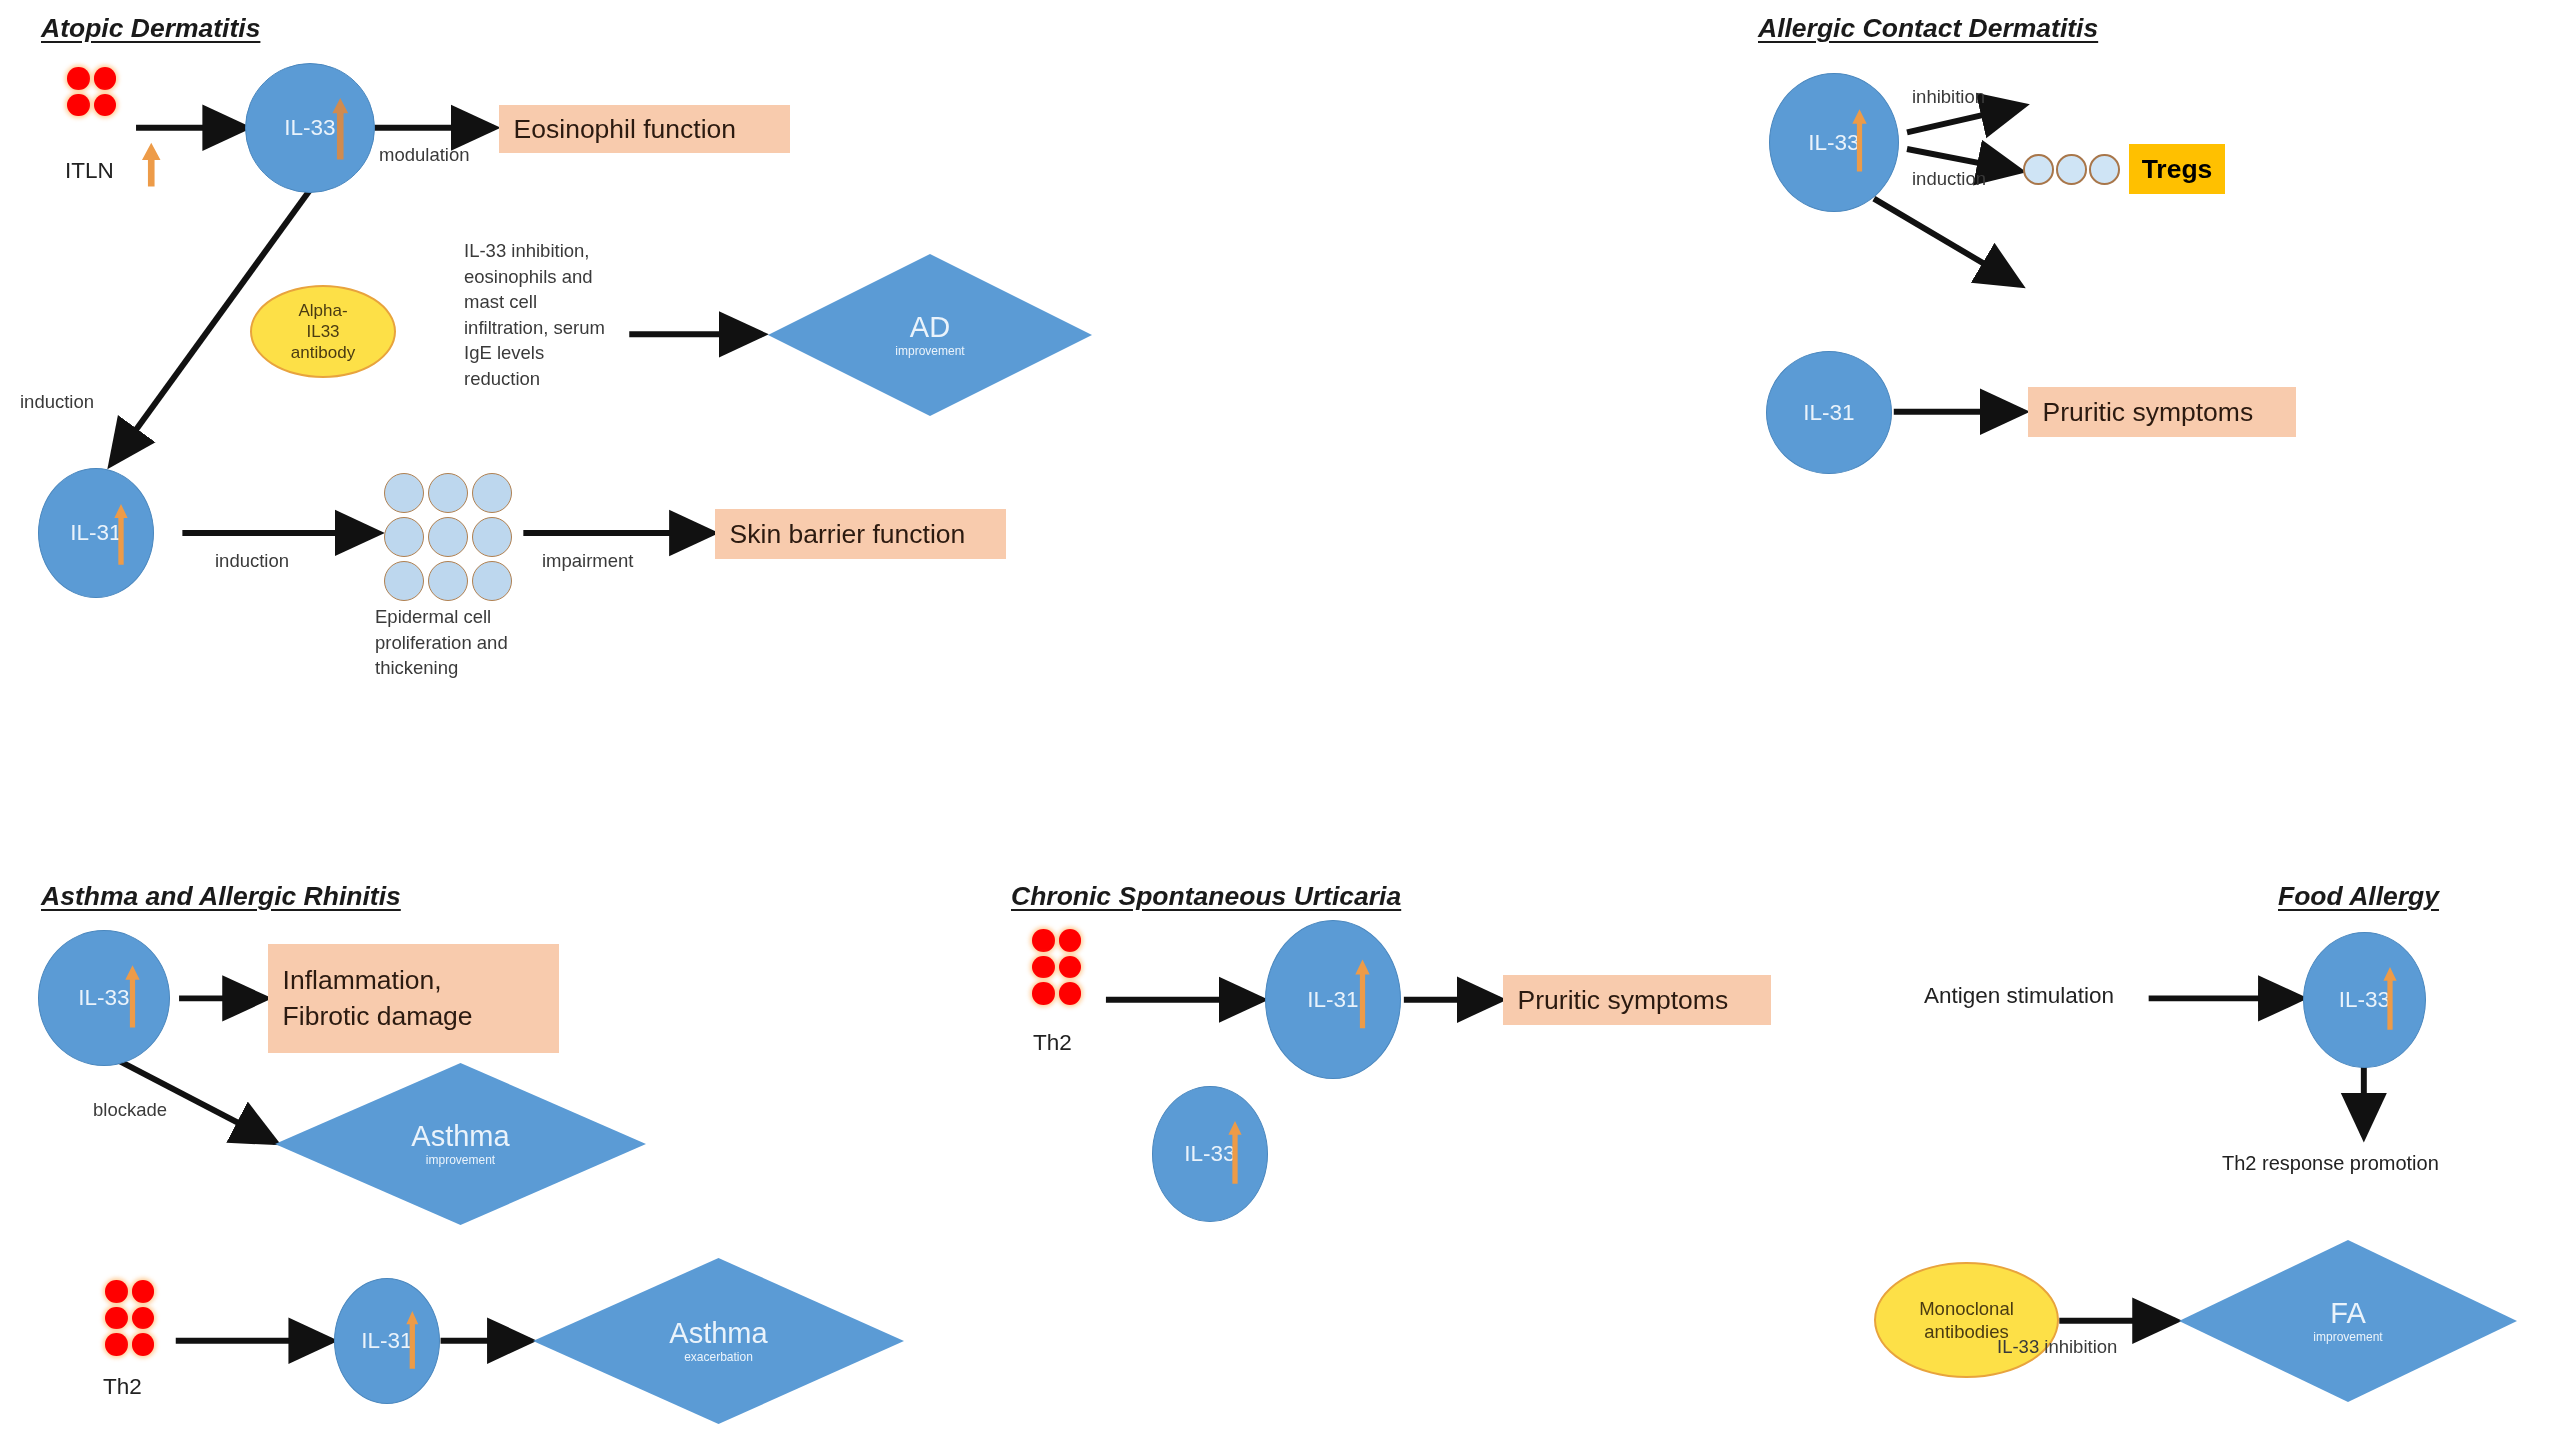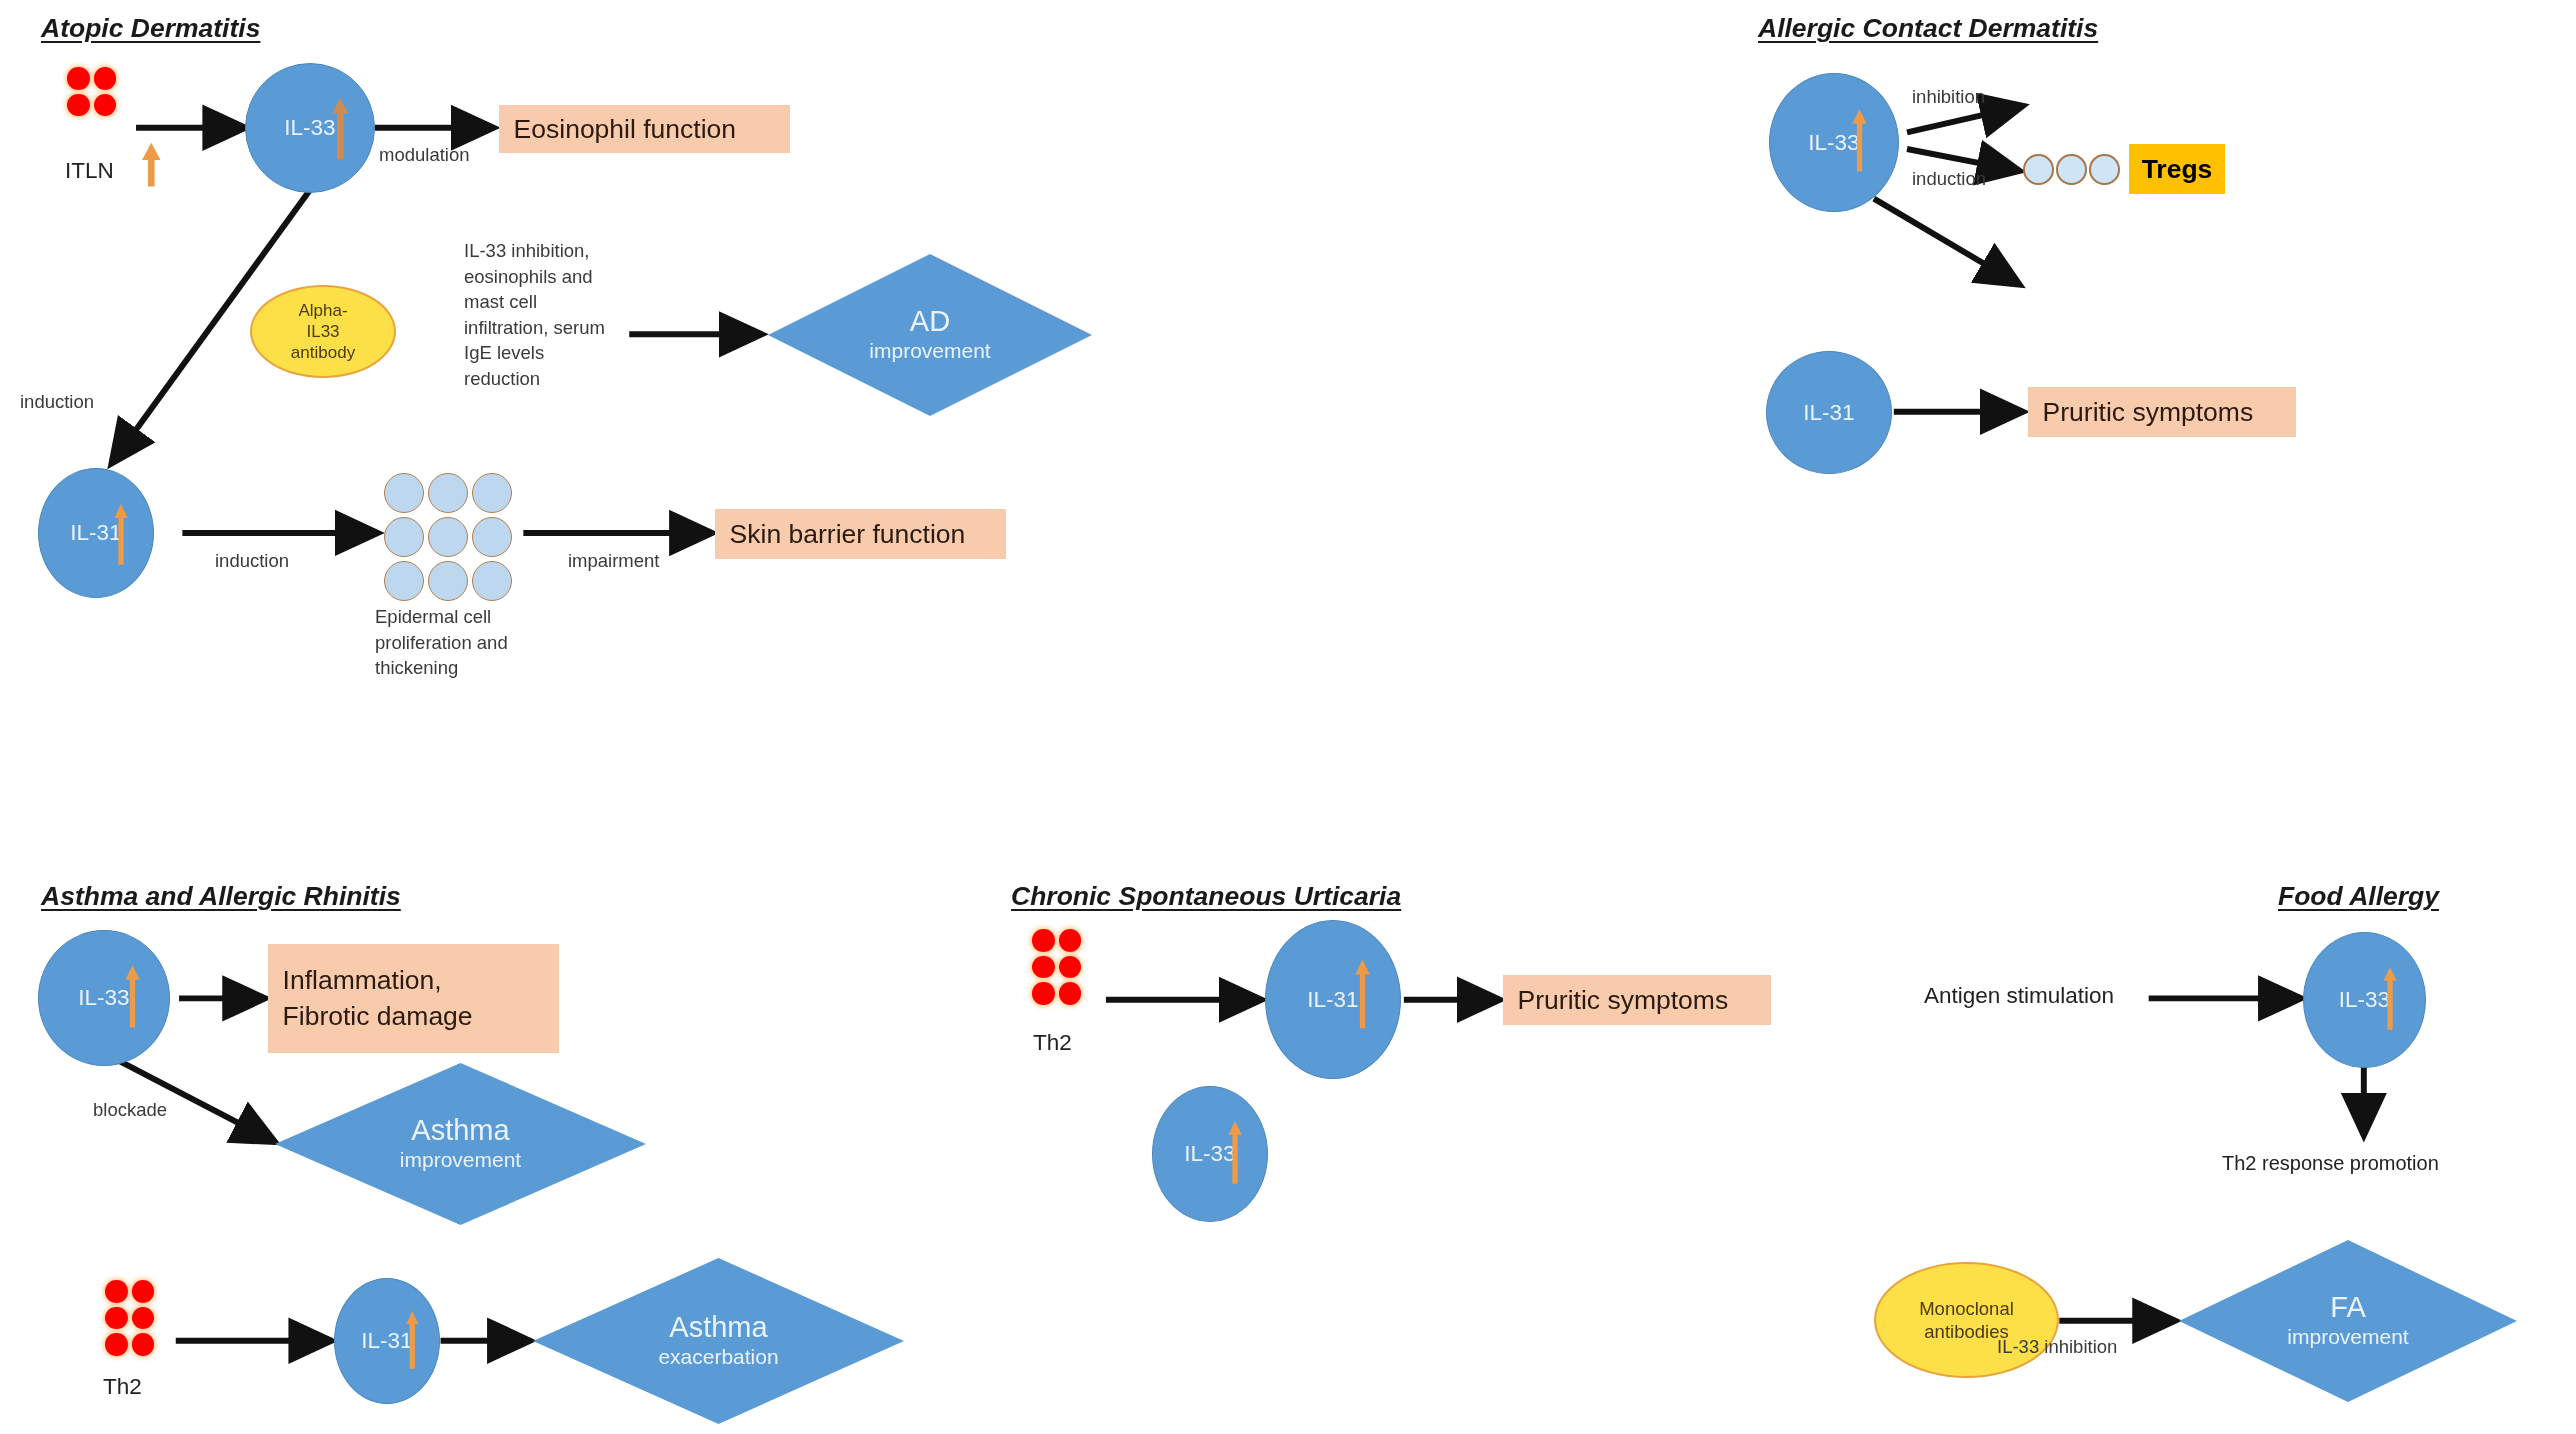--- a/index.html
+++ b/index.html
@@ -35,21 +35,21 @@
     border-radius:50%;display:flex;align-items:center;justify-content:center;
     text-align:center;font-size:17px;color:#4a3b12;line-height:1.25;box-sizing:border-box;}
 
   
   .diamond{position:absolute;}
   .diamond .dshape{position:absolute;inset:0;background:#5B9BD5;
     clip-path:polygon(50% 0,100% 50%,50% 100%,0 50%);}
   .diamond .dtext{position:absolute;inset:0;display:flex;flex-direction:column;
     align-items:center;justify-content:center;color:#eaf3fb;}
   .diamond .dmain{font-size:29px;line-height:1.1;}
-  .diamond .dsub{font-size:21px;line-height:1.2;}
+  .diamond .dsub{font-size:12px;line-height:1.2;}
 
   
   .edge-label{position:absolute;font-size:18.5px;color:#3a3a3a;white-space:nowrap;}
   .edge-label.wrap{white-space:normal;line-height:1.38;}
 
   
   .plain{position:absolute;font-size:22.5px;color:#222;white-space:nowrap;}
   .plain.sm{font-size:20px;}
 
   
@@ -176,21 +176,21 @@
     <span class="c"></span>
     <span class="c"></span>
     <span class="c"></span>
   </div>
   <div class="edge-label wrap" style="left:375px;top:604px;width:199px;">
     <div>Epidermal cell</div>
     <div>proliferation and</div>
     <div>thickening</div>
   </div>
 
-  <div class="edge-label" style="left:542px;top:550px;margin-left:26px;">impairment</div>
+  <div class="edge-label" style="left:542px;top:550px;">impairment</div>
 
   <div class="box-peach" style="left:715px;top:509px;width:291px;height:50px;">Skin barrier function</div>
 
   <div class="panel-title" style="left:1758px;top:13.2px;">Allergic Contact Dermatitis</div>
 
   <div class="node-circle" style="left:1769px;top:73px;width:130px;height:139px;">
     <span class="lbl">IL-33</span>
     <svg class="uarrow" style="left:81px;top:33px;" width="17" height="66" viewBox="0 0 26 100">
       <path d="M13 3 L24 25 L17 25 L17 98 L9 98 L9 25 L2 25 Z" fill="#ED9B48"></path>
     </svg>

